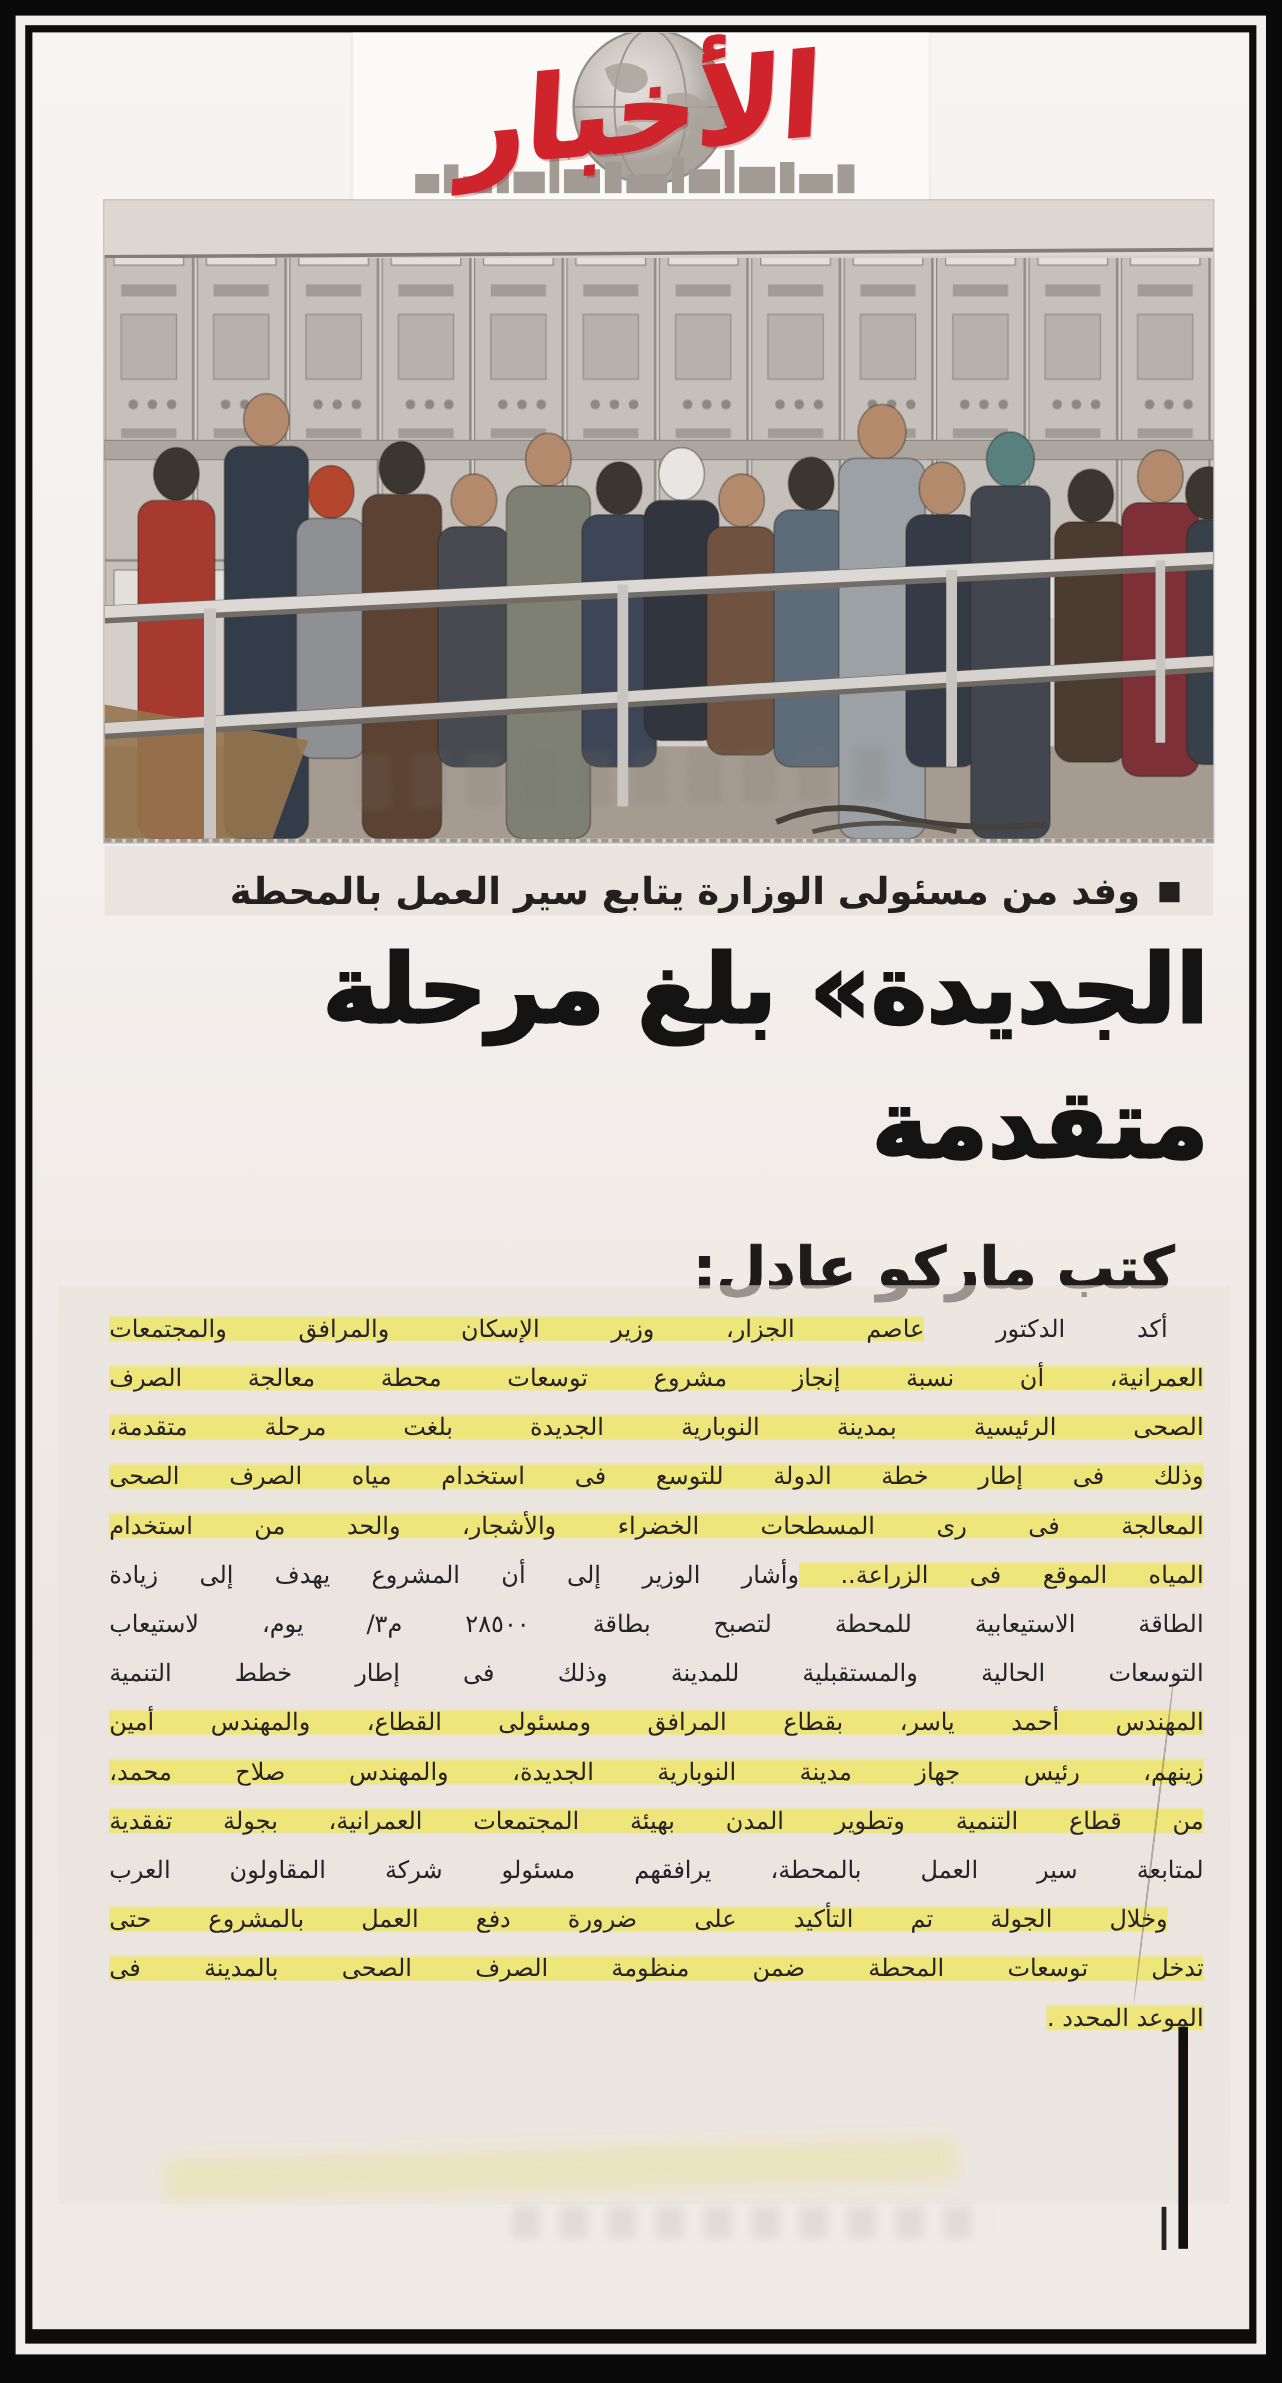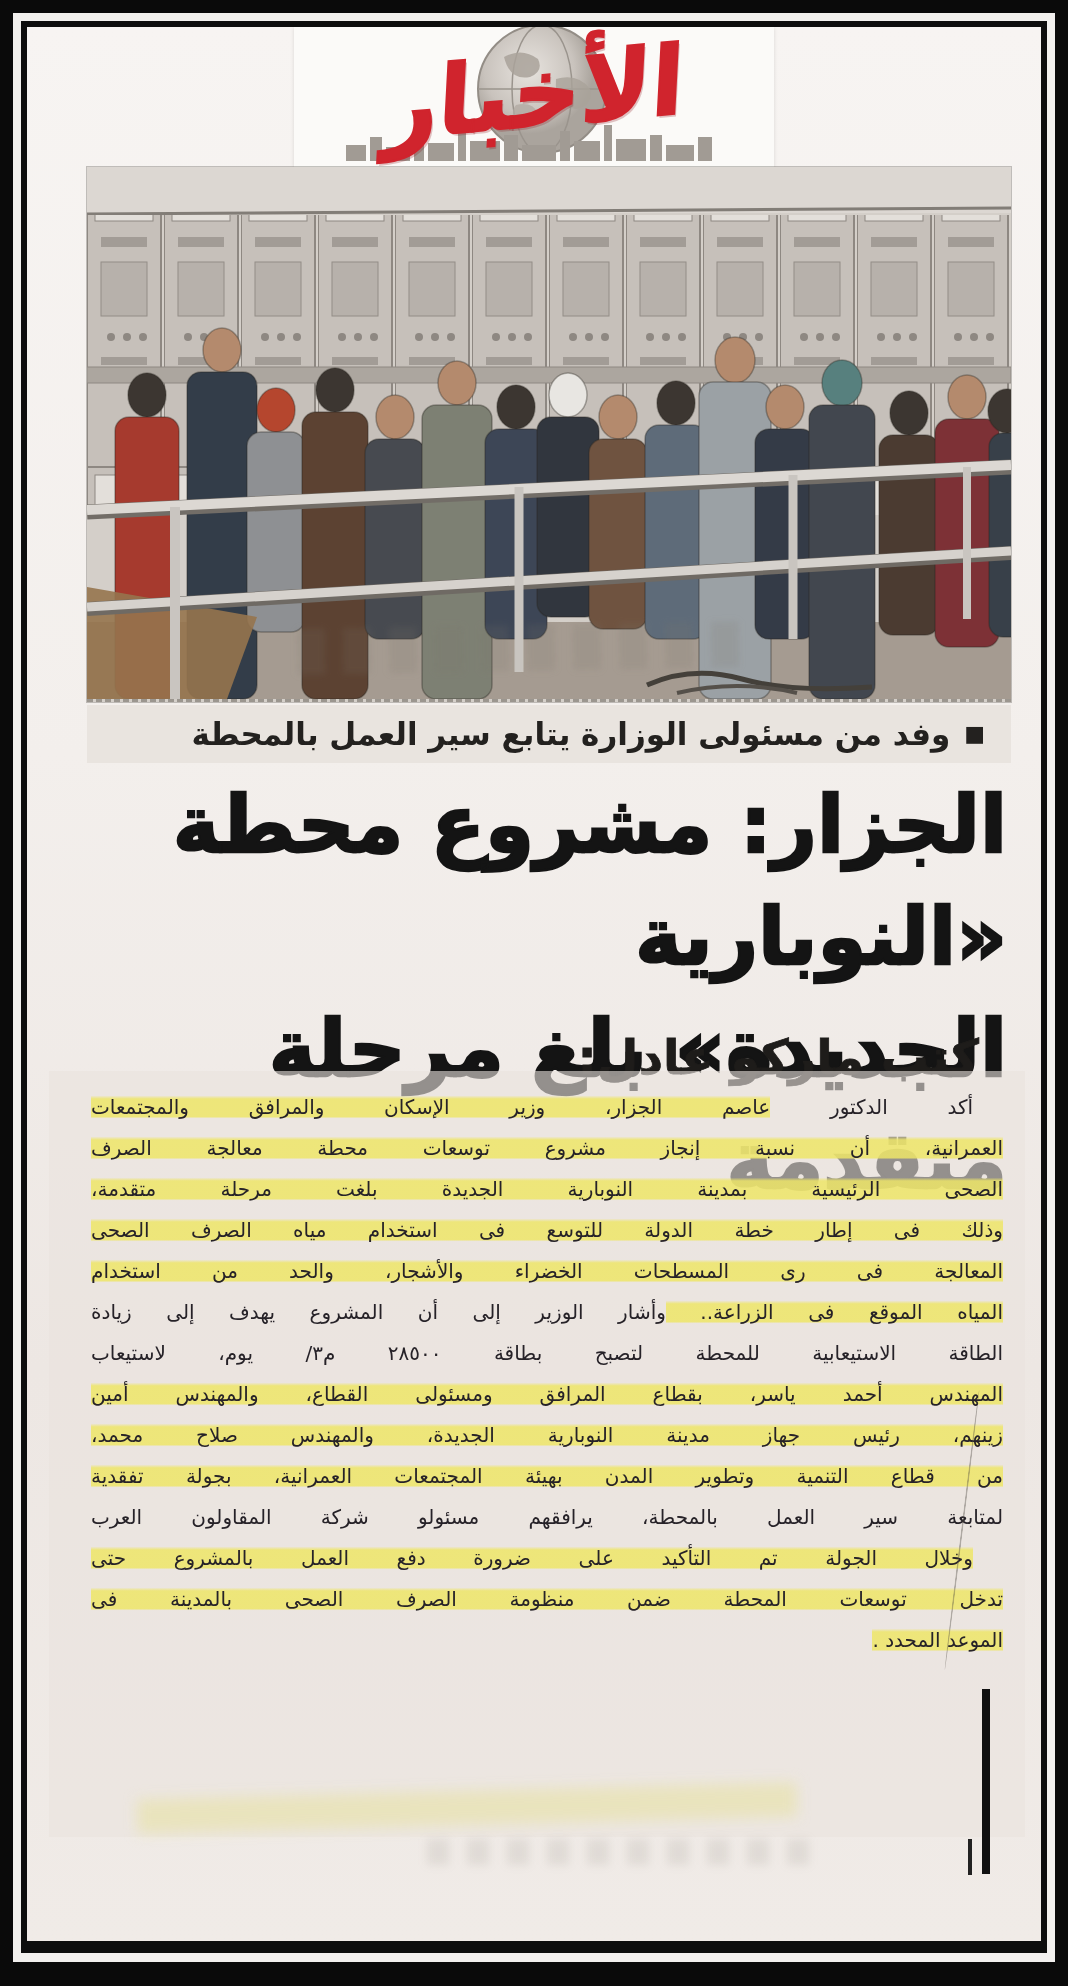--- a/index.html
+++ b/index.html
@@ -35,21 +35,21 @@
     border-bottom:3px dashed #9b968f; box-shadow:0 0 0 1px rgba(90,85,80,.35);
     background:#d4cfc9;
   }
   .photo svg{display:block; width:100%; height:100%;}
 
   
   .caption{
     position:absolute; top:678px; left:60px; width:924px; height:58px;
     background:#e9e4df;
     font-size:31px; font-weight:bold; color:#23211f;
-    line-height:58px; padding-right:26px; box-sizing:border-box;
+    line-height:76px; padding-right:26px; box-sizing:border-box;
   }
   .caption .marker{font-size:22px; vertical-align:4px; margin-left:14px;}
 
   
   .headline{
     position:absolute; top:742px; right:34px; left:30px; margin:0;
     font-size:79px; line-height:112px; font-weight:bold; color:#141414;
     -webkit-text-stroke:2.4px #141414;
     letter-spacing:-1px;
     text-align:right;
@@ -215,35 +215,35 @@
           <line x1="880" y1="300" x2="880" y2="452" stroke="#c9c5c0" stroke-width="8"></line>
         </g>
       </svg>
     </figure>
 
     <div class="caption">
       <span class="marker">■</span><span>وفد من مسئولى الوزارة يتابع سير العمل بالمحطة</span>
     </div>
 
     <h1 class="headline">
-      <span>الجزار: مشروع محطة «النوبارية</span>
       <span>الجديدة» بلغ مرحلة متقدمة</span>
     </h1>
 
     <div class="byline">كتب ماركو عادل:</div>
 
     <div class="body-tint"></div>
     <div class="article-body">
       <p class="body-line indent"><span>أكد الدكتور </span><span class="hl">عاصم الجزار، وزير الإسكان والمرافق والمجتمعات</span></p>
       <p class="body-line"><span class="hl">العمرانية، أن نسبة إنجاز مشروع توسعات محطة معالجة الصرف</span></p>
       <p class="body-line"><span class="hl">الصحى الرئيسية بمدينة النوبارية الجديدة بلغت مرحلة متقدمة،</span></p>
       <p class="body-line"><span class="hl">وذلك فى إطار خطة الدولة للتوسع فى استخدام مياه الصرف الصحى</span></p>
       <p class="body-line"><span class="hl">المعالجة فى رى المسطحات الخضراء والأشجار، والحد من استخدام</span></p>
       <p class="body-line"><span class="hl">المياه الموقع فى الزراعة.. </span><span>وأشار الوزير إلى أن المشروع يهدف إلى زيادة</span></p>
       <p class="body-line"><span>الطاقة الاستيعابية للمحطة لتصبح بطاقة ٢٨٥٠٠ م٣/ يوم، لاستيعاب</span></p>
+      <p class="body-line"><span>التوسعات الحالية والمستقبلية للمدينة وذلك فى إطار خطط التنمية</span></p>
       <p class="body-line"><span class="hl">المهندس أحمد ياسر، بقطاع المرافق ومسئولى القطاع، والمهندس أمين</span></p>
       <p class="body-line"><span class="hl">زينهم، رئيس جهاز مدينة النوبارية الجديدة، والمهندس صلاح محمد،</span></p>
       <p class="body-line"><span class="hl">من قطاع التنمية وتطوير المدن بهيئة المجتمعات العمرانية، بجولة تفقدية</span></p>
       <p class="body-line"><span>لمتابعة سير العمل بالمحطة، يرافقهم مسئولو شركة المقاولون العرب</span></p>
       <p class="body-line indent"><span class="hl">وخلال الجولة تم التأكيد على ضرورة دفع العمل بالمشروع حتى</span></p>
       <p class="body-line"><span class="hl">تدخل توسعات المحطة ضمن منظومة الصرف الصحى بالمدينة فى</span></p>
       <p class="body-line short"><span class="hl">الموعد المحدد .</span></p>
     </div>
 
     <div class="ghost g1"></div>

